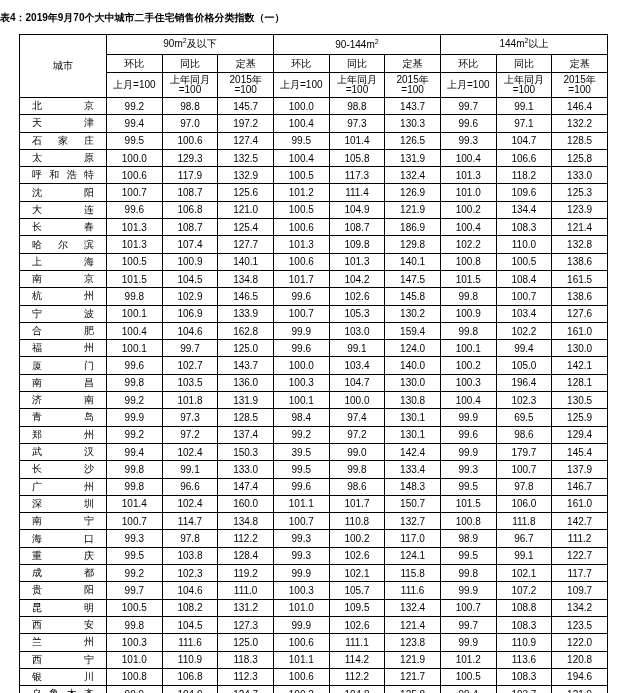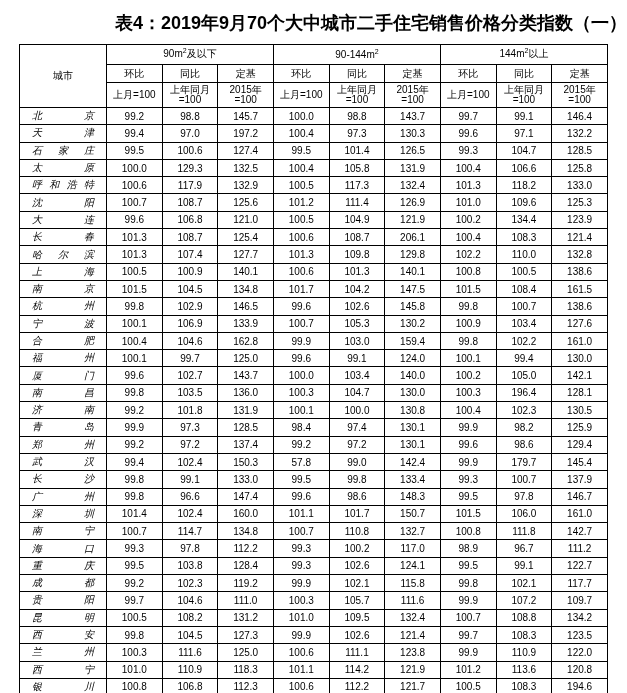--- a/index.html
+++ b/index.html
@@ -17,22 +17,22 @@
   .page {
     width: 627px;
     height: 693px;
     position: relative;
     box-sizing: border-box;
     padding: 0;
   }
   .title {
     font-family: "Liberation Sans", "DejaVu Sans", sans-serif;
     font-weight: bold;
-    font-size: 18px;
-    text-align: right;
+    font-size: 10px;
+    text-align: left;
     padding: 11px 0 9px 0;
     letter-spacing: 0px;
   }
   table.main {
     border-collapse: collapse;
     margin: 0 auto;
     width: 589px;
     table-layout: fixed;
   }
   table.main td, table.main th {
@@ -65,21 +65,20 @@
   .datacell {
     font-size: 10.5px;
     height: 16.3px;
     font-family: "Liberation Sans", "DejaVu Sans", sans-serif;
   }
   .citycell {
     font-size: 11.5px;
     height: 16.3px;
     font-family: "Liberation Sans", "DejaVu Sans", sans-serif;
     letter-spacing: 0;
-    font-style: italic;
   }
   .cityname {
     display: block;
     width: 62px;
     margin: 0 auto;
     text-align: justify;
     text-align-last: justify;
     white-space: nowrap;
   }
   sup {
@@ -232,21 +231,21 @@
         </tr>
         <tr>
           <td class="citycell">
             <span class="cityname">长春</span>
           </td>
           <td class="datacell">101.3</td>
           <td class="datacell">108.7</td>
           <td class="datacell">125.4</td>
           <td class="datacell">100.6</td>
           <td class="datacell">108.7</td>
-          <td class="datacell">206.1</td>
+          <td class="datacell">186.9</td>
           <td class="datacell">100.4</td>
           <td class="datacell">108.3</td>
           <td class="datacell">121.4</td>
         </tr>
         <tr>
           <td class="citycell">
             <span class="cityname">哈尔滨</span>
           </td>
           <td class="datacell">101.3</td>
           <td class="datacell">107.4</td>
@@ -388,21 +387,21 @@
           <td class="citycell">
             <span class="cityname">青岛</span>
           </td>
           <td class="datacell">99.9</td>
           <td class="datacell">97.3</td>
           <td class="datacell">128.5</td>
           <td class="datacell">98.4</td>
           <td class="datacell">97.4</td>
           <td class="datacell">130.1</td>
           <td class="datacell">99.9</td>
-          <td class="datacell">98.2</td>
+          <td class="datacell">69.5</td>
           <td class="datacell">125.9</td>
         </tr>
         <tr>
           <td class="citycell">
             <span class="cityname">郑州</span>
           </td>
           <td class="datacell">99.2</td>
           <td class="datacell">97.2</td>
           <td class="datacell">137.4</td>
           <td class="datacell">99.2</td>
@@ -412,21 +411,21 @@
           <td class="datacell">98.6</td>
           <td class="datacell">129.4</td>
         </tr>
         <tr>
           <td class="citycell">
             <span class="cityname">武汉</span>
           </td>
           <td class="datacell">99.4</td>
           <td class="datacell">102.4</td>
           <td class="datacell">150.3</td>
-          <td class="datacell">57.8</td>
+          <td class="datacell">39.5</td>
           <td class="datacell">99.0</td>
           <td class="datacell">142.4</td>
           <td class="datacell">99.9</td>
           <td class="datacell">179.7</td>
           <td class="datacell">145.4</td>
         </tr>
         <tr>
           <td class="citycell">
             <span class="cityname">长沙</span>
           </td>

